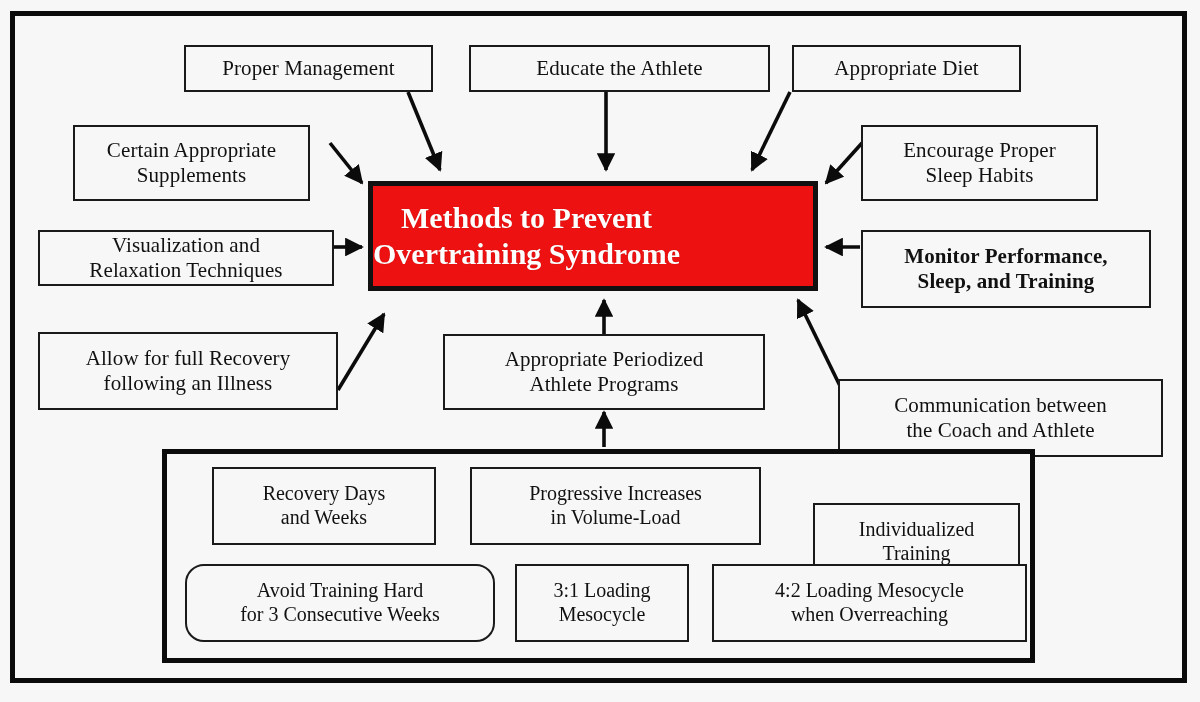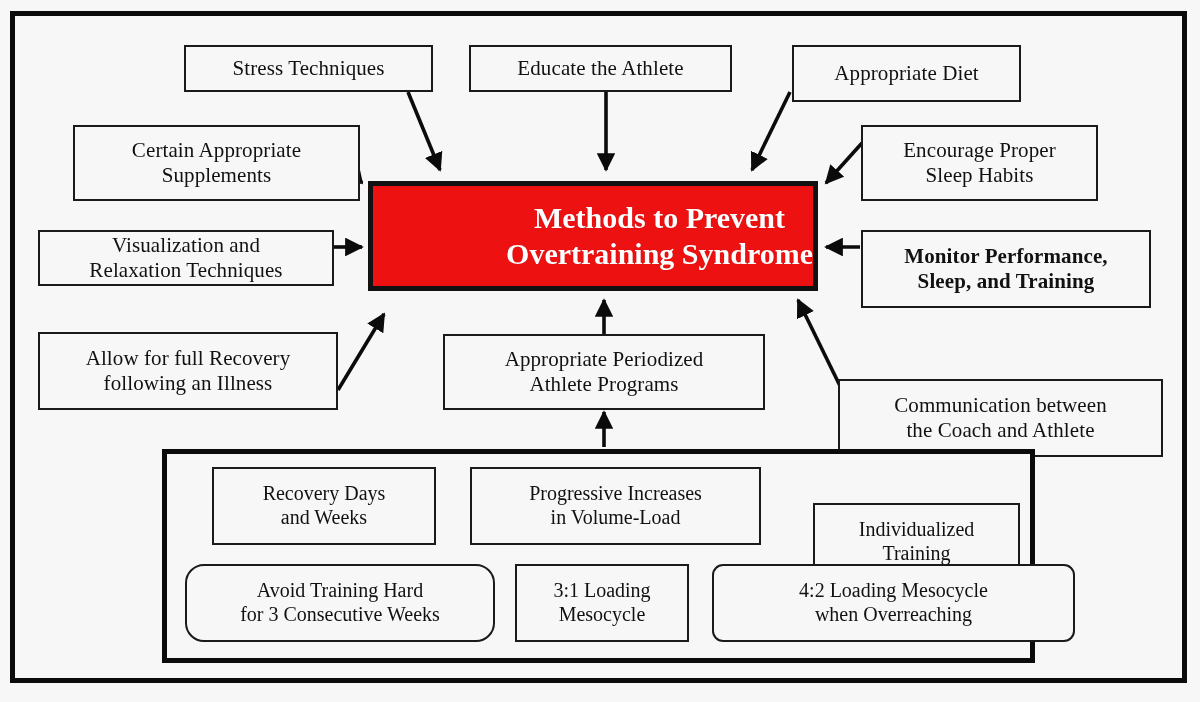--- a/index.html
+++ b/index.html
@@ -53,21 +53,21 @@
     position: absolute;
     left: 368px;
     top: 181px;
     width: 450px;
     height: 110px;
     box-sizing: border-box;
     border: 5px solid #111111;
     background: #ee1111;
     display: flex;
     align-items: center;
-    justify-content: flex-end;
+    justify-content: flex-start;
     text-align: center;
   }
   #center-box .txt {
     color: #ffffff;
     font-weight: bold;
     font-size: 30px;
     line-height: 1.2;
     white-space: pre-line;
     text-shadow: 0 0 1px rgba(0,0,0,0.25);
   }
@@ -143,30 +143,30 @@
       <line x1="604" y1="447" x2="604" y2="412"></line>
     </g>
   </svg>
 
   <div id="center-box">
     <span class="txt">Methods to Prevent
 Overtraining Syndrome</span>
   </div>
 
   <div class="node" style="left:184px; top:45px; width:249px; height:47px;">
-    <span class="txt">Stress Techniques</span>
-  </div>
-  <div class="node" style="left:469px; top:45px; width:263px; height:47px;">
+    <span class="txt">Proper Management</span>
+  </div>
+  <div class="node" style="left:469px; top:45px; width:301px; height:47px;">
     <span class="txt">Educate the Athlete</span>
   </div>
-  <div class="node" style="left:792px; top:45px; width:229px; height:57px;">
+  <div class="node" style="left:792px; top:45px; width:229px; height:47px;">
     <span class="txt">Appropriate Diet</span>
   </div>
 
-  <div class="node" style="left:73px; top:125px; width:287px; height:76px;">
+  <div class="node" style="left:73px; top:125px; width:237px; height:76px;">
     <span class="txt">Certain Appropriate
 Supplements</span>
   </div>
   <div class="node" style="left:38px; top:230px; width:296px; height:56px;">
     <span class="txt">Visualization and
 Relaxation Techniques</span>
   </div>
   <div class="node" style="left:38px; top:332px; width:300px; height:78px;">
     <span class="txt">Allow for full Recovery
 following an Illness</span>
@@ -204,19 +204,19 @@
 Training</span>
     </div>
     <div class="sub-node" style="left:18px; top:110px; width:310px; height:78px;border-radius:19px;">
       <span class="txt">Avoid Training Hard
 for 3 Consecutive Weeks</span>
     </div>
     <div class="sub-node" style="left:348px; top:110px; width:174px; height:78px;">
       <span class="txt">3:1 Loading
 Mesocycle</span>
     </div>
-    <div class="sub-node" style="left:545px; top:110px; width:363px; height:78px;border-radius:11px;">
+    <div class="sub-node" style="left:545px; top:110px; width:315px; height:78px;">
       <span class="txt">4:2 Loading Mesocycle
 when Overreaching</span>
     </div>
   </div>
 
 </div>
 
 </body></html>

